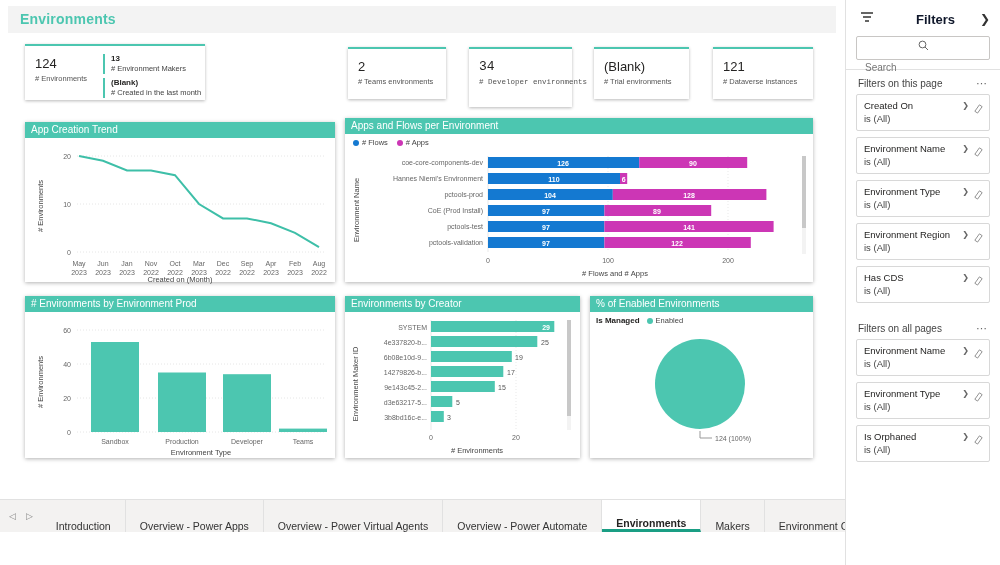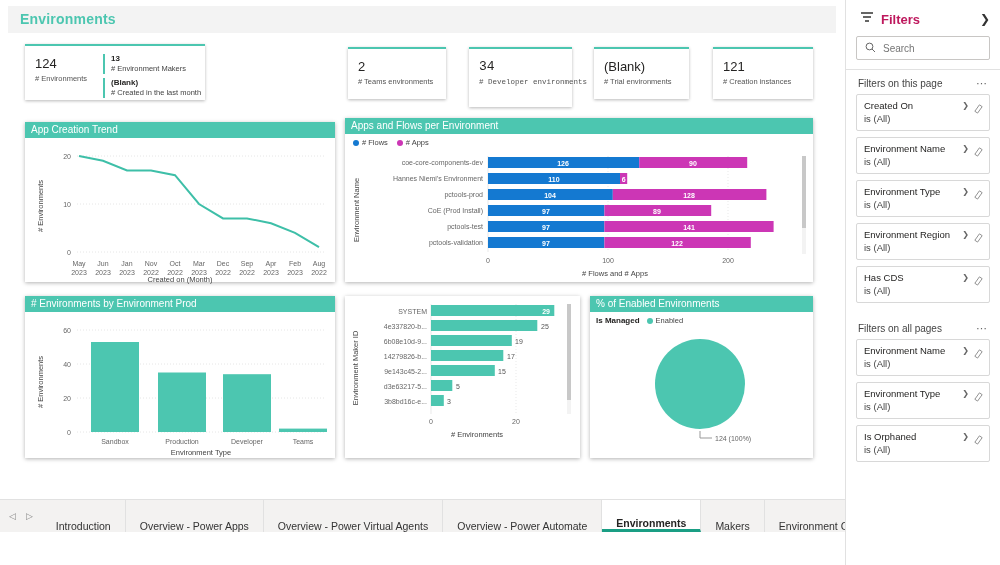--- a/index.html
+++ b/index.html
@@ -64,25 +64,25 @@
 
   
   .filters {
     position:absolute; right:0; top:0; width:155px; height:565px;
     background:#ffffff; border-left:1px solid #e1e1e1;
   }
   .f-head {
     display:flex; align-items:center; gap:7px;
     padding:10px 10px 8px 14px;
   }
-  .f-title { font-size:13px; font-weight:bold; color:#be185d; }
+  .f-title { font-size:13px; font-weight:bold; color:#0f172a;margin-left:35px; }
   .f-expand { margin-left:auto; font-size:12px; color:#333; cursor:pointer; }
   .f-search {
     margin:0 10px; height:24px; border:1px solid #c8c6c4; border-radius:2px;
-    display:flex; align-items:center; gap:7px; padding:0 8px;
+    display:flex; align-items:center; gap:7px; padding:0 8px;flex-direction:column;
   }
   .f-search input {
     border:none; outline:none; font-size:10px; color:#666; width:100%;
     font-family:"Liberation Sans", sans-serif; background:transparent;
   }
   .f-divider { height:1px; background:#e1e1e1; margin:9px 0 0 0; }
   .f-group-head {
     display:flex; align-items:center; padding:8px 12px 5px 12px;
   }
   .f-group-title { font-size:10px; color:#444; }
@@ -159,21 +159,21 @@
     <div class="card" style="left:594px; top:47px; width:95px; height:52px;">
       <div style="padding:7px 0 0 10px;">
         <div class="kpi-num">(Blank)</div>
         <div class="kpi-lbl"># Trial environments</div>
       </div>
     </div>
 
     <div class="card" style="left:713px; top:47px; width:100px; height:52px;">
       <div style="padding:7px 0 0 10px;">
         <div class="kpi-num">121</div>
-        <div class="kpi-lbl"># Creation instances</div>
+        <div class="kpi-lbl"># Dataverse instances</div>
       </div>
     </div>
 
     <div class="visual" style="left:25px; top:122px; width:310px; height:160px;">
       <div class="vhead">App Creation Trend</div>
       <div class="vbody">
         <svg width="310" height="144">
 
           <text class="axis-txt" x="46" y="21" text-anchor="end">20</text>
           <text class="axis-txt" x="46" y="69" text-anchor="end">10</text>
@@ -320,20 +320,21 @@
           <text class="axis-txt" x="90" y="132" text-anchor="middle">Sandbox</text>
           <text class="axis-txt" x="157" y="132" text-anchor="middle">Production</text>
           <text class="axis-txt" x="222" y="132" text-anchor="middle">Developer</text>
           <text class="axis-txt" x="278" y="132" text-anchor="middle">Teams</text>
           <text class="axis-title" x="176" y="143" text-anchor="middle">Environment Type</text>
         </svg>
       </div>
     </div>
 
     <div class="visual" style="left:345px; top:296px; width:235px; height:162px;">
+      <div class="vhead">Environments by Creator</div>
       <div class="vbody">
         <svg width="235" height="146">
           <text class="axis-title" x="13" y="72" transform="rotate(-90 13 72)" text-anchor="middle">Environment Maker ID</text>
           <line x1="86" y1="8" x2="86" y2="118" stroke="#e9e9e9"></line>
           <line x1="171" y1="8" x2="171" y2="118" stroke="#e9e9e9" stroke-dasharray="1,2"></line>
 
           <g>
             <text class="axis-txt" x="82" y="18" text-anchor="end">SYSTEM</text>
             <text class="axis-txt" x="82" y="33" text-anchor="end">4e337820-b...</text>
             <text class="axis-txt" x="82" y="48" text-anchor="end">6b08e10d-9...</text>

